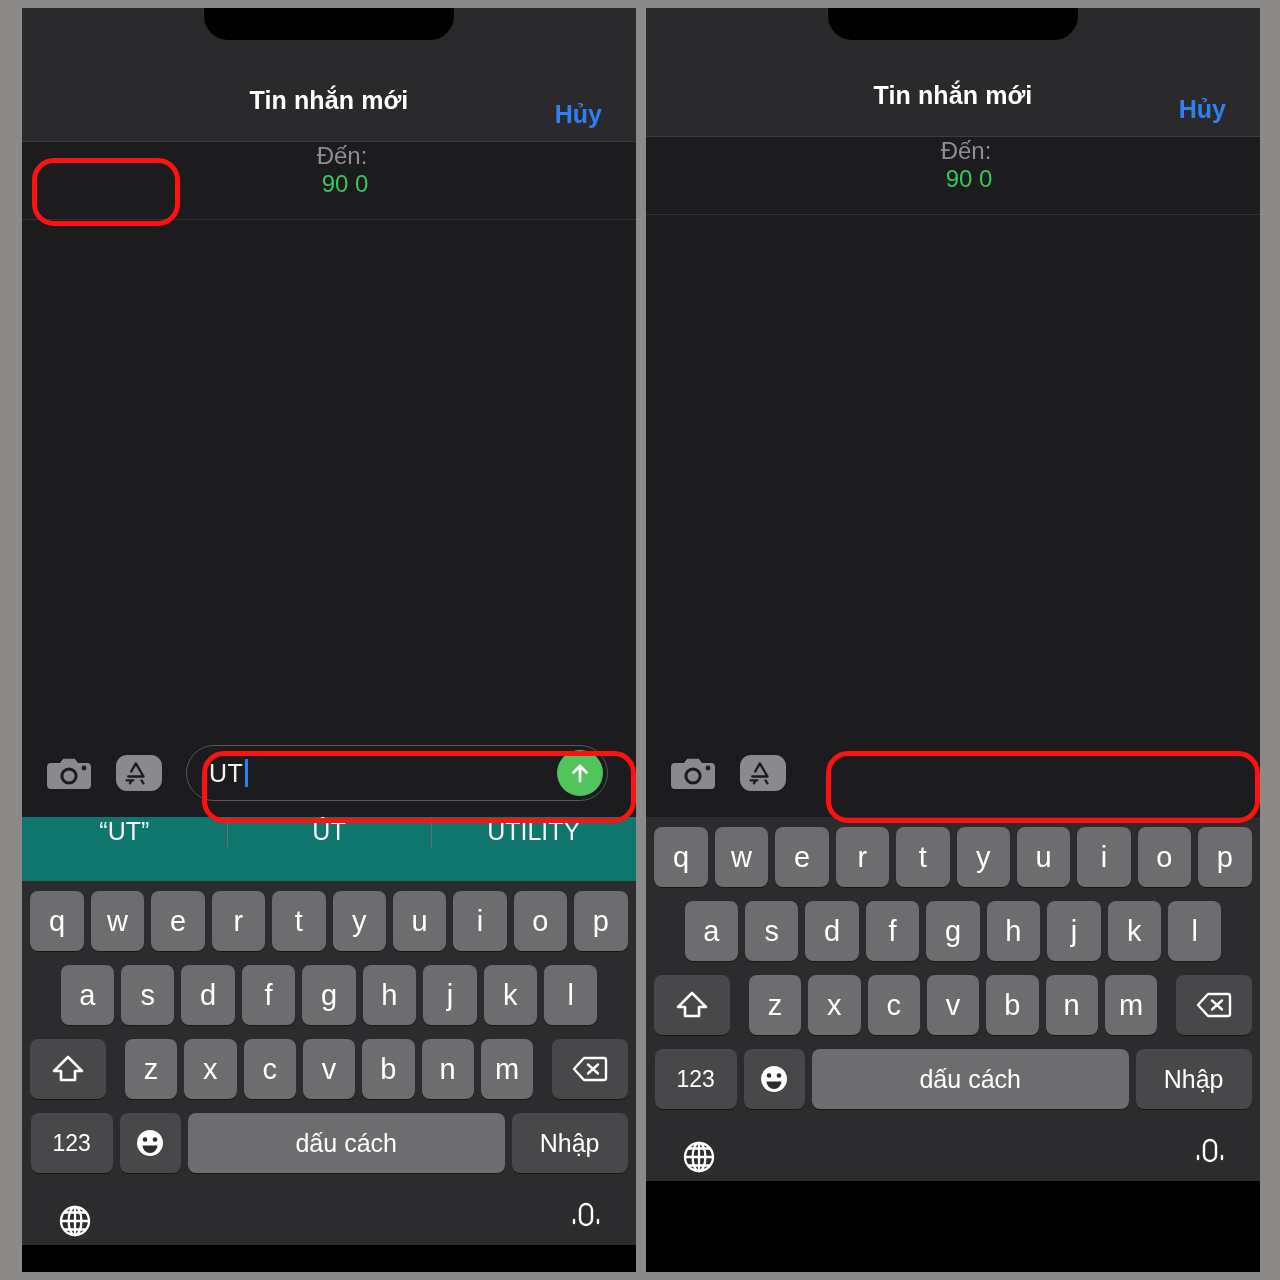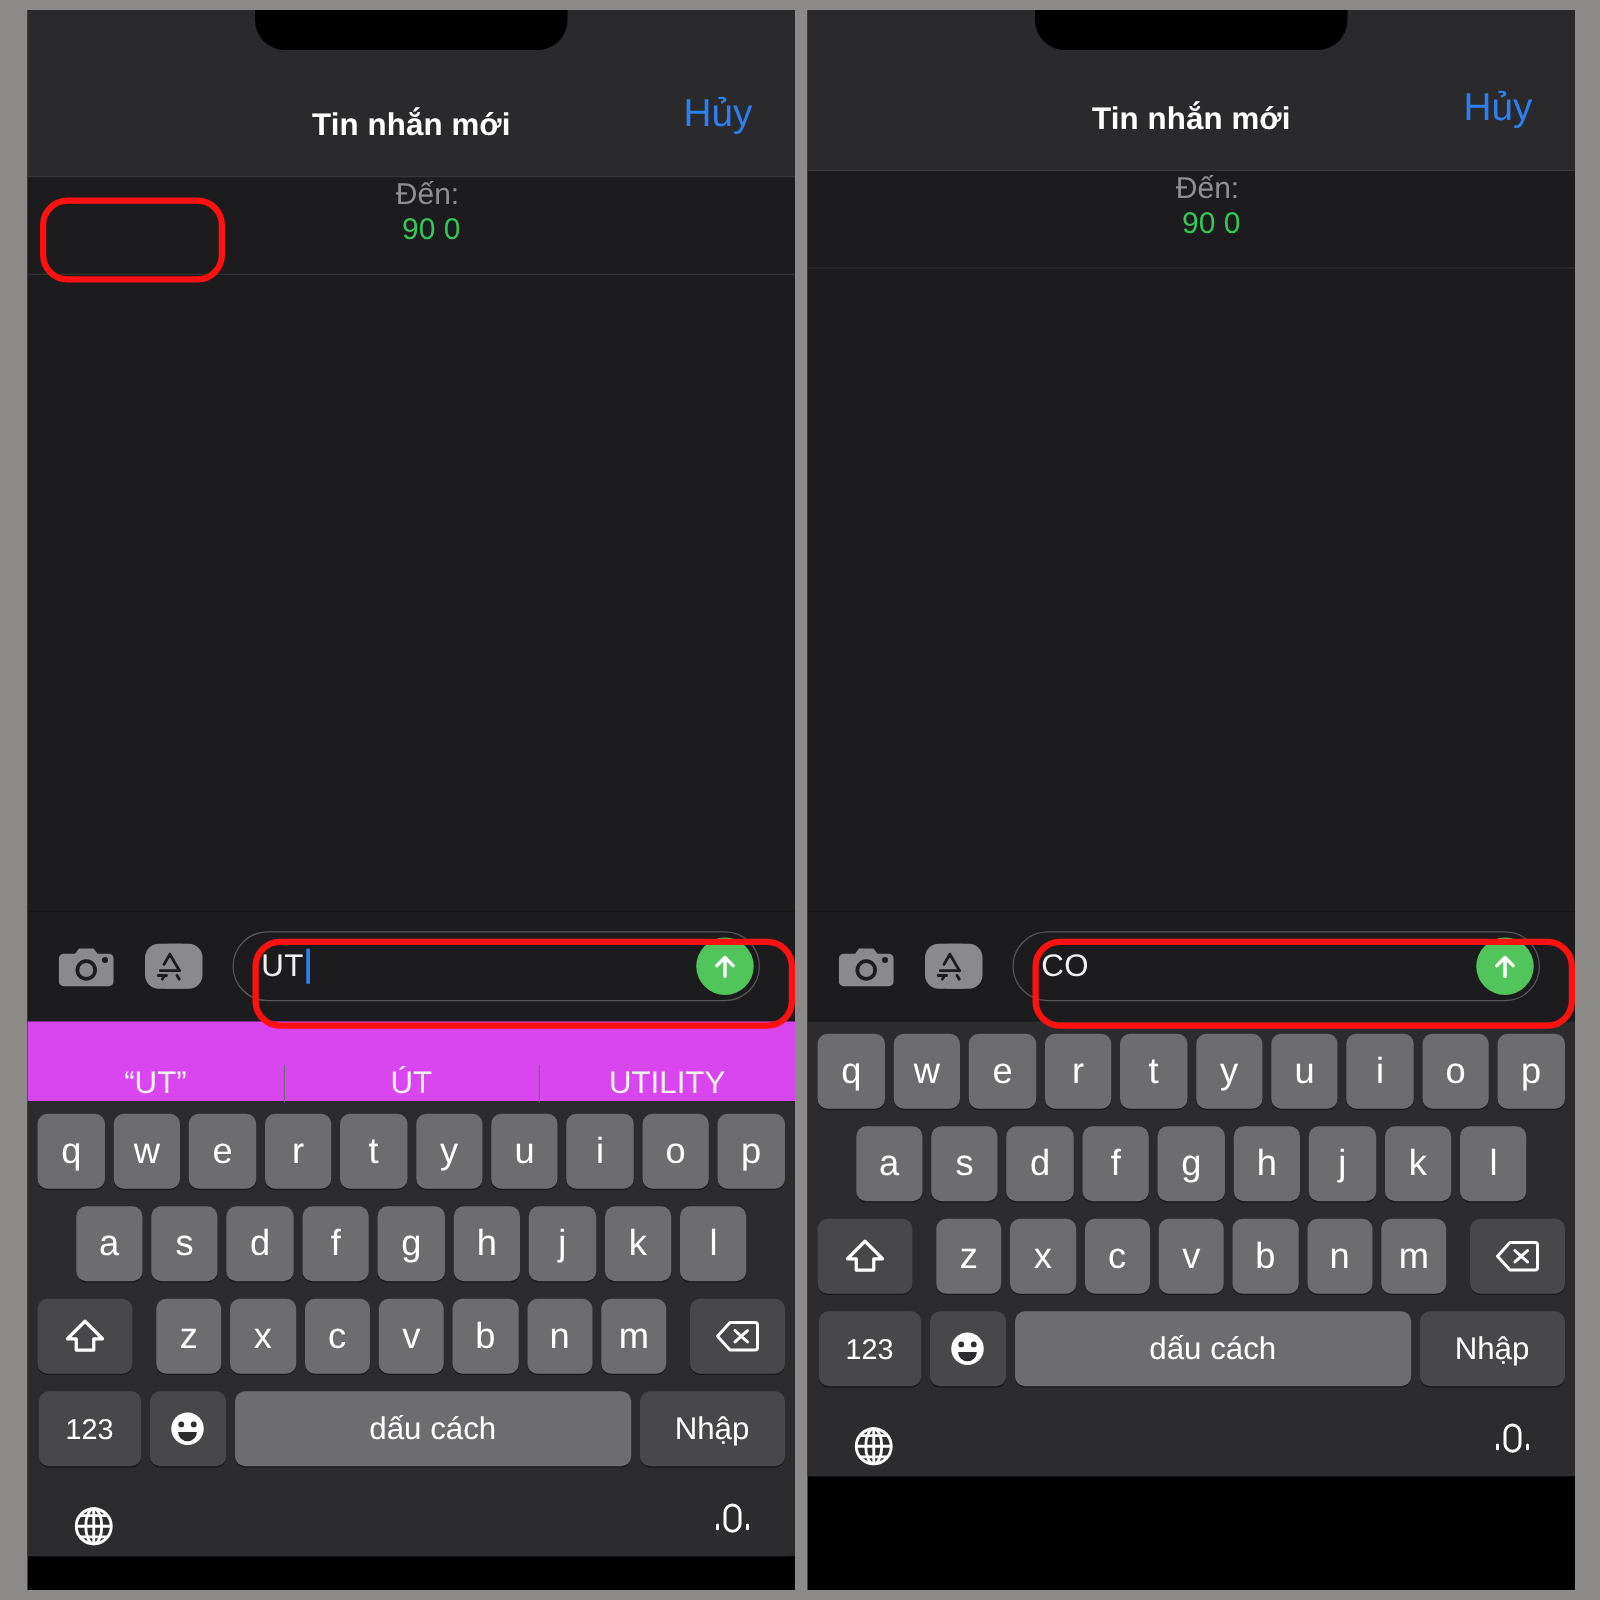--- a/index.html
+++ b/index.html
@@ -53,24 +53,24 @@
     bottom: 26px;
     text-align: center;
     color: #ffffff;
     font-size: 25px;
     font-weight: bold;
     letter-spacing: .1px;
   }
   .nav-cancel {
     position: absolute;
     right: 34px;
-    bottom: 32px;
+    bottom: 12px;
     color: #2f7fef;
-    font-size: 31px;
-    font-weight: 400;
+    font-size: 25px;
+    font-weight: 700;
   }
 
   
   .to-row {
     position: relative;
     height: 78px;
     background: #1c1c1e;
     border-bottom: 1px solid #323234;
     display: flex;
     align-items: center;
@@ -159,23 +159,23 @@
     transform: translateY(-50%);
     width: 46px; height: 46px;
     border-radius: 50%;
     background: #52c45c;
     display: flex; align-items: center; justify-content: center;
   }
 
   
   .suggest {
     height: 64px;
-    background: #d946ef;
-    display: flex;
-    align-items: flex-end;
+    background: #0f766e;
+    display: flex;
+    align-items: flex-start;
   }
   .sug {
     flex: 1;
     text-align: center;
     color: #f2f2f2;
     font-size: 25px;
     position: relative;
   }
   .sug + .sug::before {
     content: "";
@@ -403,30 +403,20 @@
         <div class="appstore-wrap">
           <div class="appstore-stack"></div>
           <div class="appstore-front">
             <svg width="28" height="26" viewBox="0 0 28 26">
               <path d="M13.9 3.4 9.2 11.5M13.9 3.4l7.6 13.1M6.3 16.5h15.4M4.6 20.4h6.6M9.6 20.4 7.9 23.3M19.6 20.4l1.8 2.9" stroke="#1c1c1e" stroke-width="2.3" fill="none" stroke-linecap="round"></path>
             </svg>
           </div>
         </div>
       </div>
 
-      <div class="input-wrap">
-        <div class="textfield">
-          <span class="txt">CO</span>
-        </div>
-        <div class="send">
-          <svg width="26" height="26" viewBox="0 0 26 26">
-            <path d="M13 21V6M13 6 6.5 12.5M13 6l6.5 6.5" stroke="#fff" stroke-width="2.8" fill="none" stroke-linecap="round" stroke-linejoin="round"></path>
-          </svg>
-        </div>
-      </div>
     </div>
 
 
     <div class="keyboard">
       <div class="krow r1">
         <div class="key">q</div>
         <div class="key">w</div>
         <div class="key">e</div>
         <div class="key">r</div>
         <div class="key">t</div>

